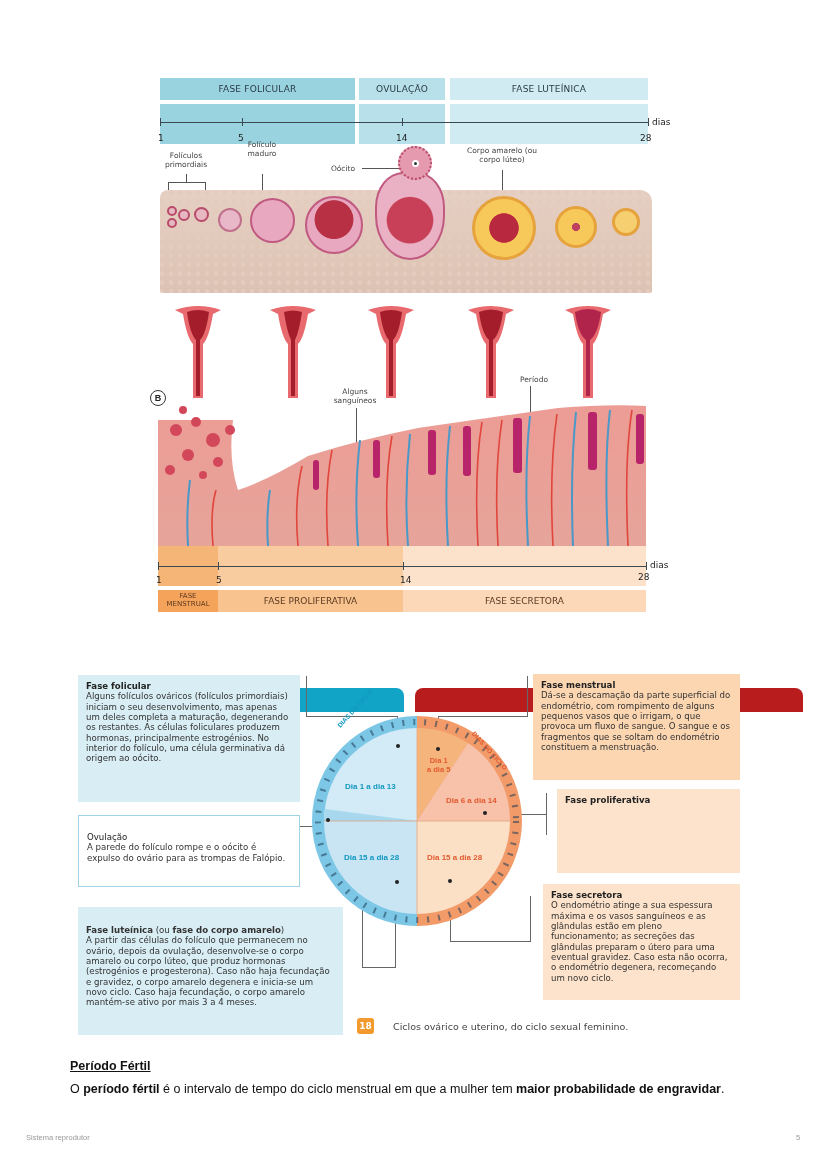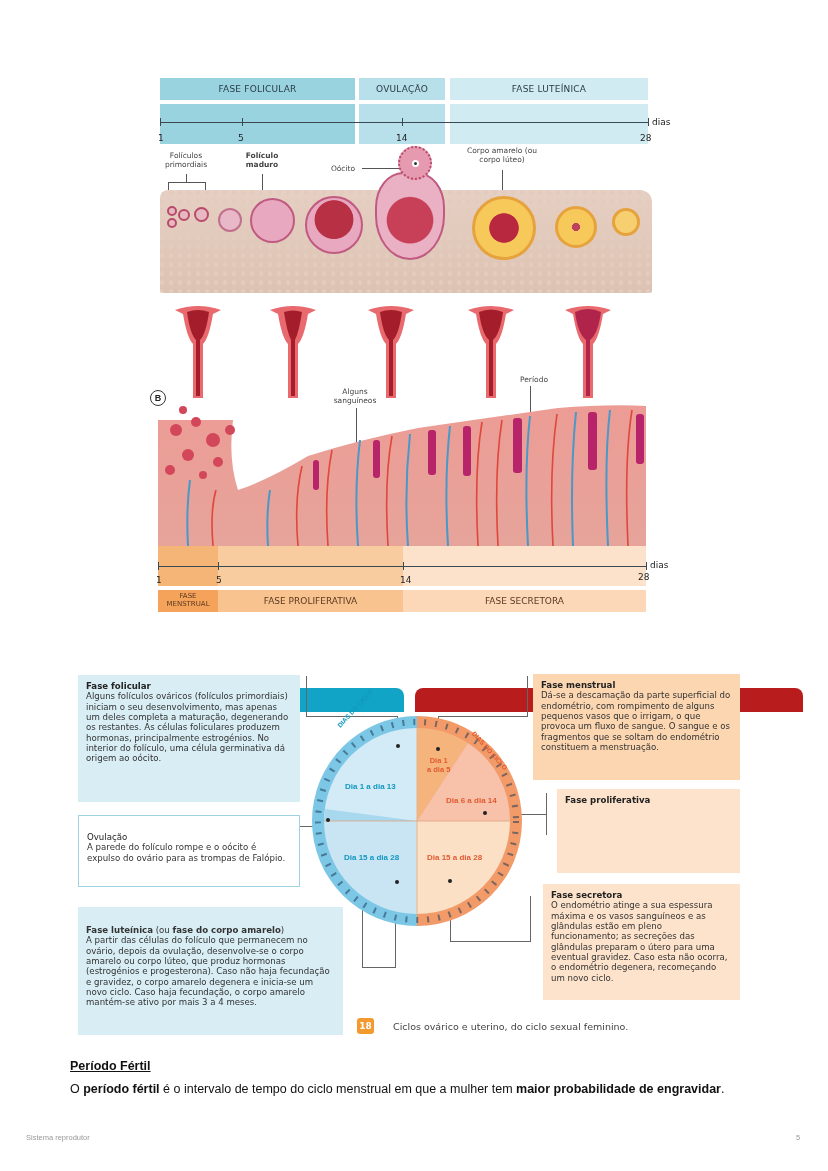--- a/index.html
+++ b/index.html
@@ -93,21 +93,21 @@
   <div class="tick" style="left:242px; top:118px;"></div>
   <div class="tick" style="left:402px; top:118px;"></div>
   <div class="tick" style="left:648px; top:118px;"></div>
   <div class="tick-label" style="left:158px; top:133px;">1</div>
   <div class="tick-label" style="left:238px; top:133px;">5</div>
   <div class="tick-label" style="left:396px; top:133px;">14</div>
   <div class="tick-label" style="left:640px; top:133px;">28</div>
   <div class="tick-label" style="left:652px; top:117px;">dias</div>
 
   <div class="small-label" style="left:160px; top:151px; width:52px;">Folículos primordiais</div>
-  <div class="small-label" style="left:240px; top:151px; width:44px;font-weight:bold;">Folículo maduro</div>
+  <div class="small-label" style="left:240px; top:140px; width:44px;">Folículo maduro</div>
   <div class="small-label" style="left:326px; top:164px; width:34px;">Oócito</div>
   <div class="small-label" style="left:462px; top:146px; width:80px;">Corpo amarelo (ou corpo lúteo)</div>
 
   <div class="leader" style="left:186px; top:174px; width:1px; height:8px;"></div>
   <div class="leader" style="left:168px; top:182px; width:38px; height:1px;"></div>
   <div class="leader" style="left:168px; top:182px; width:1px; height:26px;"></div>
   <div class="leader" style="left:205px; top:182px; width:1px; height:26px;"></div>
   <div class="leader" style="left:262px; top:174px; width:1px; height:38px;"></div>
   <div class="leader" style="left:362px; top:168px; width:46px; height:1px;"></div>
   <div class="leader" style="left:502px; top:170px; width:1px; height:45px;"></div>

